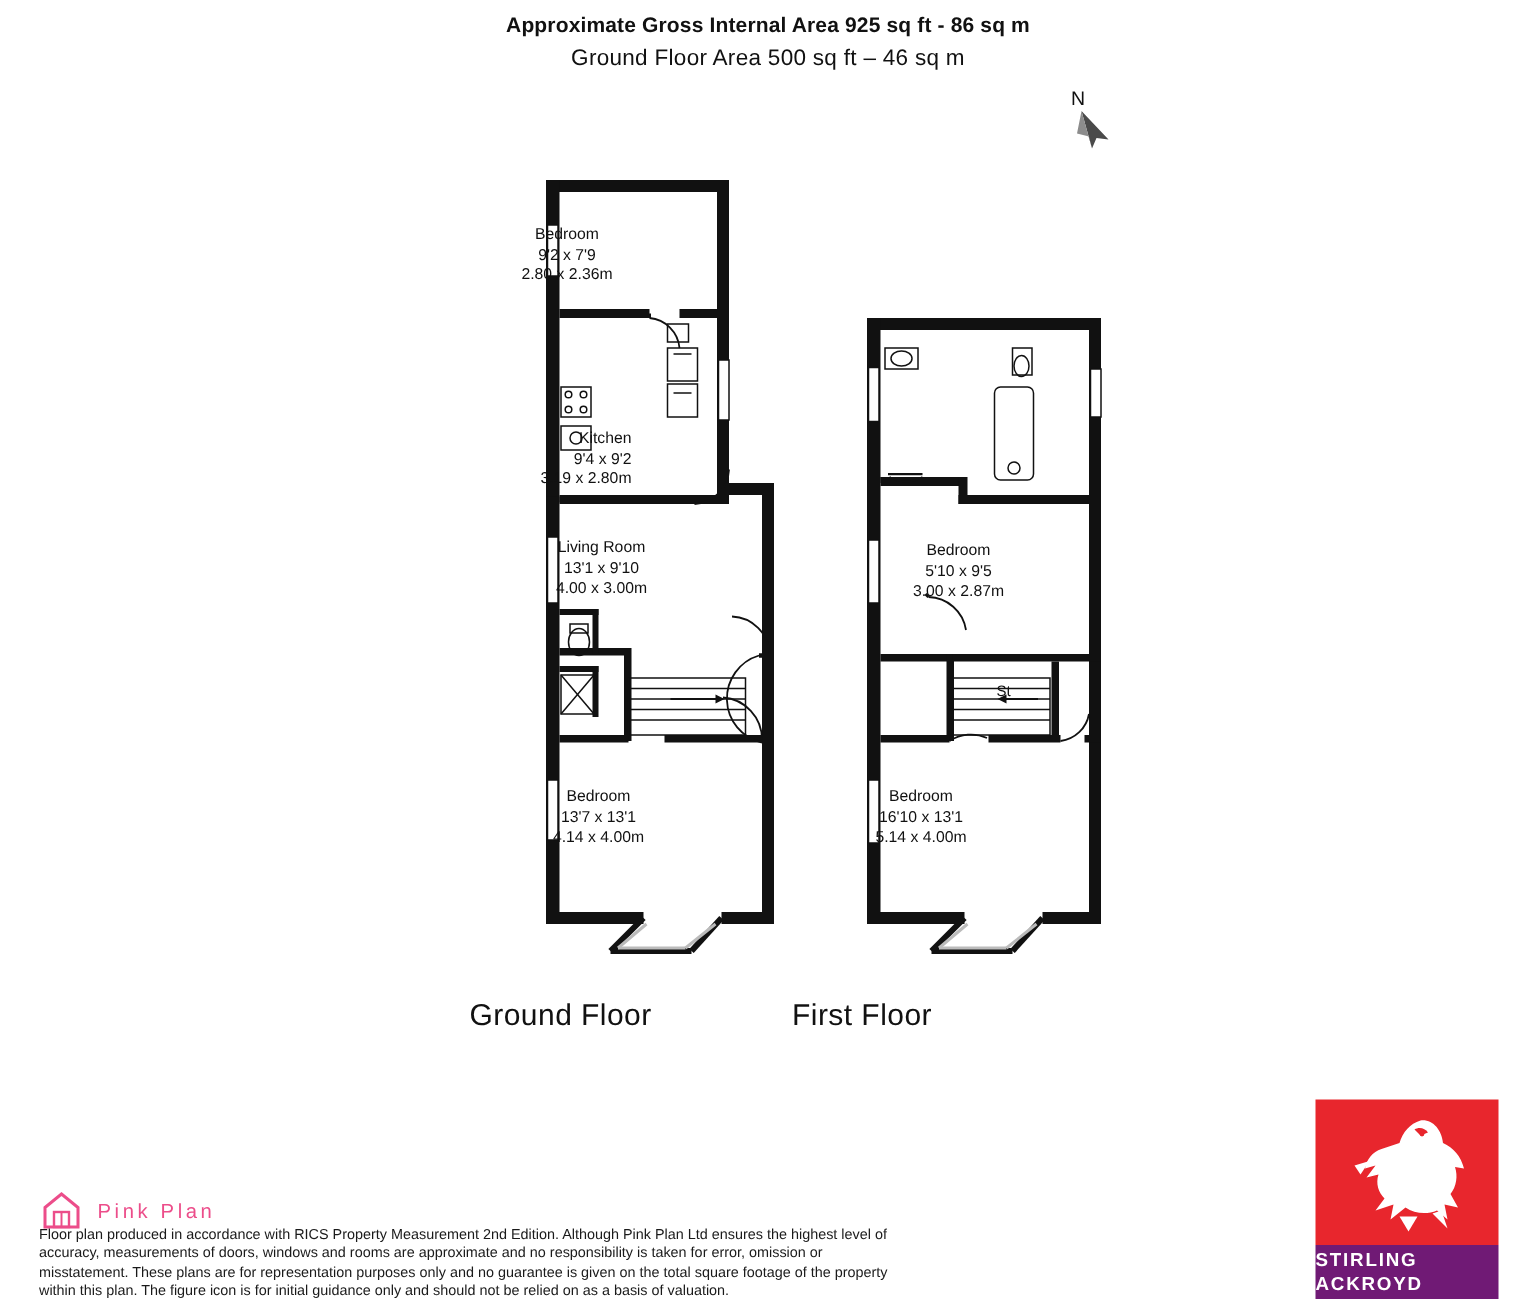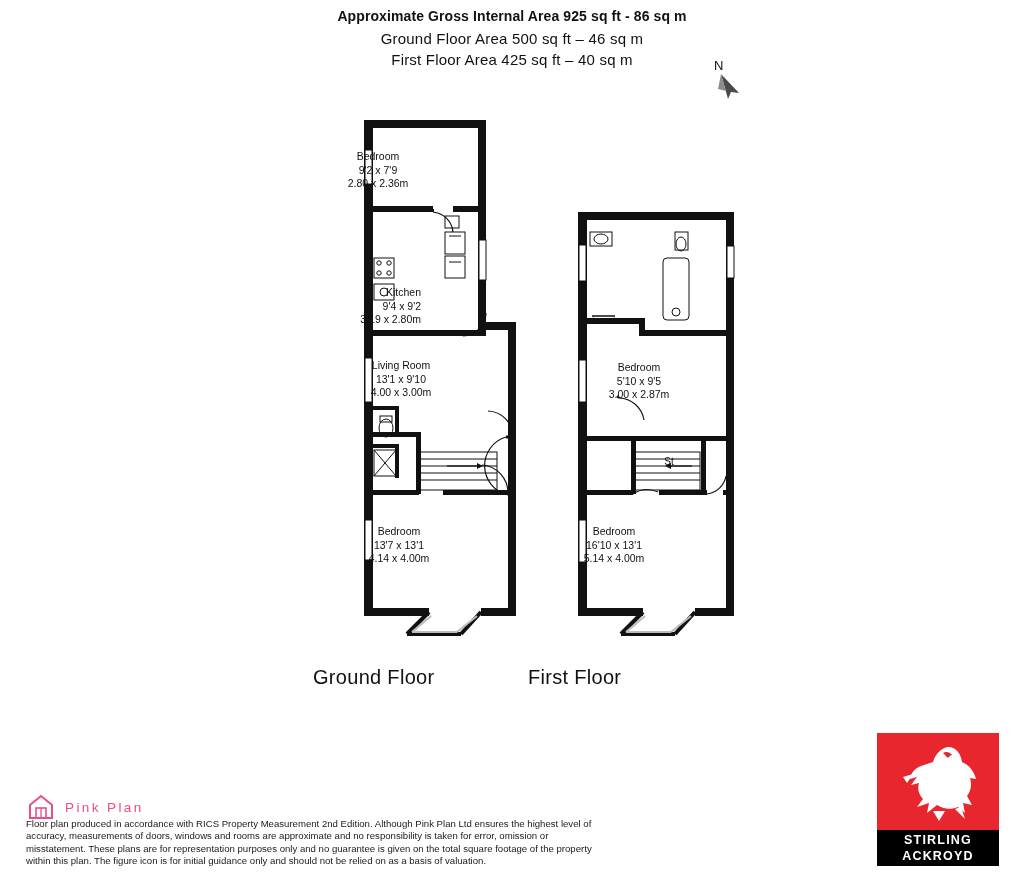--- a/index.html
+++ b/index.html
@@ -132,23 +132,23 @@
     left: 0; top: 0;
     width: 122px;
     height: 97px;
     background: #e8262d;
   }
   .agent-logo .band {
     position: absolute;
     left: 0; top: 97px;
     width: 122px;
     height: 36px;
-    background: #000000;
+    background: #701a75;
     color: #fff;
-    text-align: center;
+    text-align: left;
     letter-spacing: 1.2px;
   }
   .agent-logo .band .l1 {
     display: block;
     font-size: 12.5px;
     font-weight: bold;
     line-height: 16px;
     padding-top: 2px;
   }
   .agent-logo .band .l2 {
@@ -159,21 +159,20 @@
   }
 </style>
 </head>
 <body>
 
 <div class="page">
 
   <div class="header">
     <div class="header-main">Approximate Gross Internal Area 925 sq ft - 86 sq m</div>
     <div class="header-sub">Ground Floor Area 500 sq ft – 46 sq m</div>
-    <div class="header-sub">First Floor Area 425 sq ft – 40 sq m</div>
   </div>
 
   <div class="compass">
     <span class="n-label">N</span>
     <svg width="56" height="50" viewBox="0 0 56 50">
       <polygon points="16,16 34,35 26,34 23,41" fill="#4a4a4a"></polygon>
       <polygon points="16,16 23,41 21,33 13,31" fill="#8c8c8c"></polygon>
     </svg>
   </div>
 

